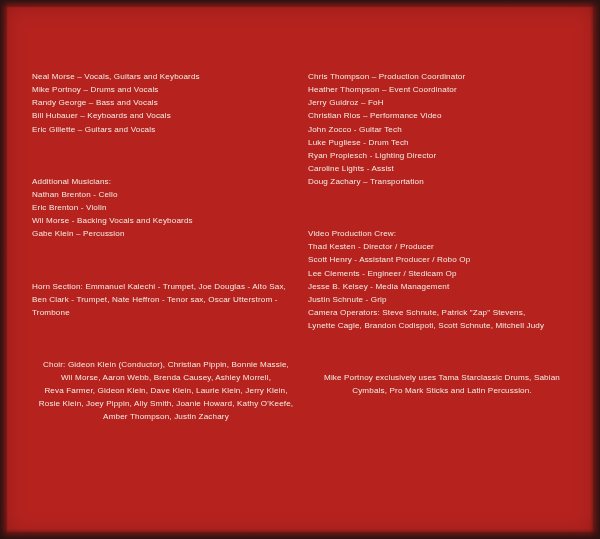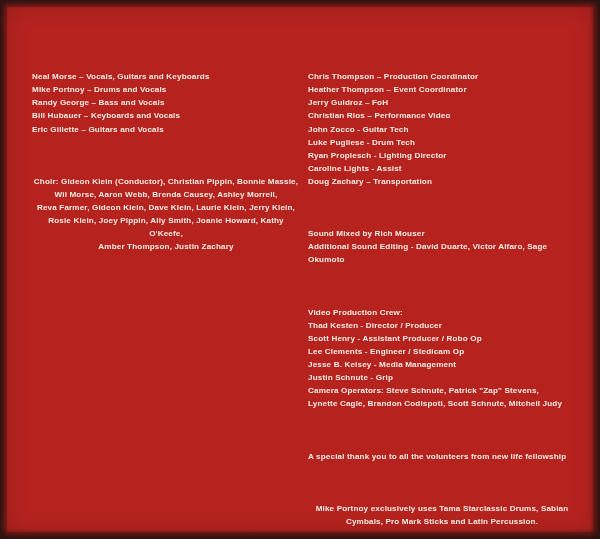--- a/index.html
+++ b/index.html
@@ -51,21 +51,20 @@
     left: 0; bottom: 0;
     width: 600px; height: 10px;
     background: linear-gradient(to top, #2a1211, rgba(150,26,22,0));
   }
 
   .columns {
     position: absolute;
     left: 0; top: 0;
     width: 600px;
     height: 539px;
-    font-weight: bold;
   }
   .col {
     position: absolute;
     top: 44px;
     color: #f2ece4;
     font-size: 8.1px;
     line-height: 13.1px;
     letter-spacing: 0.15px;
     white-space: pre-wrap;
   }
@@ -95,47 +94,52 @@
   <div class="edge-top"></div>
   <div class="edge-bottom"></div>
 
   <div class="columns">
     <div class="col col-left">
       <p class="block">Neal Morse – Vocals, Guitars and Keyboards
 Mike Portnoy – Drums and Vocals
 Randy George – Bass and Vocals
 Bill Hubauer – Keyboards and Vocals
 Eric Gillette – Guitars and Vocals</p>
+      <p class="block">Additional Musicians:
+Nathan Brenton - Cello
+Eric Brenton - Violin
+Wil Morse - Backing Vocals and Keyboards
+Gabe Klein – Percussion</p>
+      <p class="block">Horn Section: Emmanuel Kalechi - Trumpet, Joe Douglas - Alto Sax,
+Ben Clark - Trumpet, Nate Heffron - Tenor sax, Oscar Utterstrom -
+Trombone</p>
       <p class="block">Choir: Gideon Klein (Conductor), Christian Pippin, Bonnie Massie,
 Wil Morse, Aaron Webb, Brenda Causey, Ashley Morrell,
 Reva Farmer, Gideon Klein, Dave Klein, Laurie Klein, Jerry Klein,
 Rosie Klein, Joey Pippin, Ally Smith, Joanie Howard, Kathy O'Keefe,
 Amber Thompson, Justin Zachary</p>
       
     </div>
 
     <div class="col col-right">
       <p class="block">Chris Thompson – Production Coordinator
 Heather Thompson – Event Coordinator
 Jerry Guidroz – FoH
 Christian Rios – Performance Video
 John Zocco - Guitar Tech
 Luke Pugliese - Drum Tech
 Ryan Proplesch - Lighting Director
 Caroline Lights - Assist
 Doug Zachary – Transportation</p>
-      <p class="block">Sound Mixed by Rich Mouser
-Additional Sound Editing - David Duarte, Victor Alfaro, Sage Okumoto</p>
       <p class="block">Video Production Crew:
 Thad Kesten - Director / Producer
 Scott Henry - Assistant Producer / Robo Op
 Lee Clements - Engineer / Stedicam Op
 Jesse B. Kelsey - Media Management
 Justin Schnute - Grip
 Camera Operators: Steve Schnute, Patrick "Zap" Stevens,
 Lynette Cagle, Brandon Codispoti, Scott Schnute, Mitchell Judy</p>
-      <p class="block">A special thank you to all the volunteers from new life fellowship</p>
       <p class="block">Mike Portnoy exclusively uses Tama Starclassic Drums, Sabian
 Cymbals, Pro Mark Sticks and Latin Percussion.</p>
       
     </div>
   </div>
 </div>
 
 </body></html>

